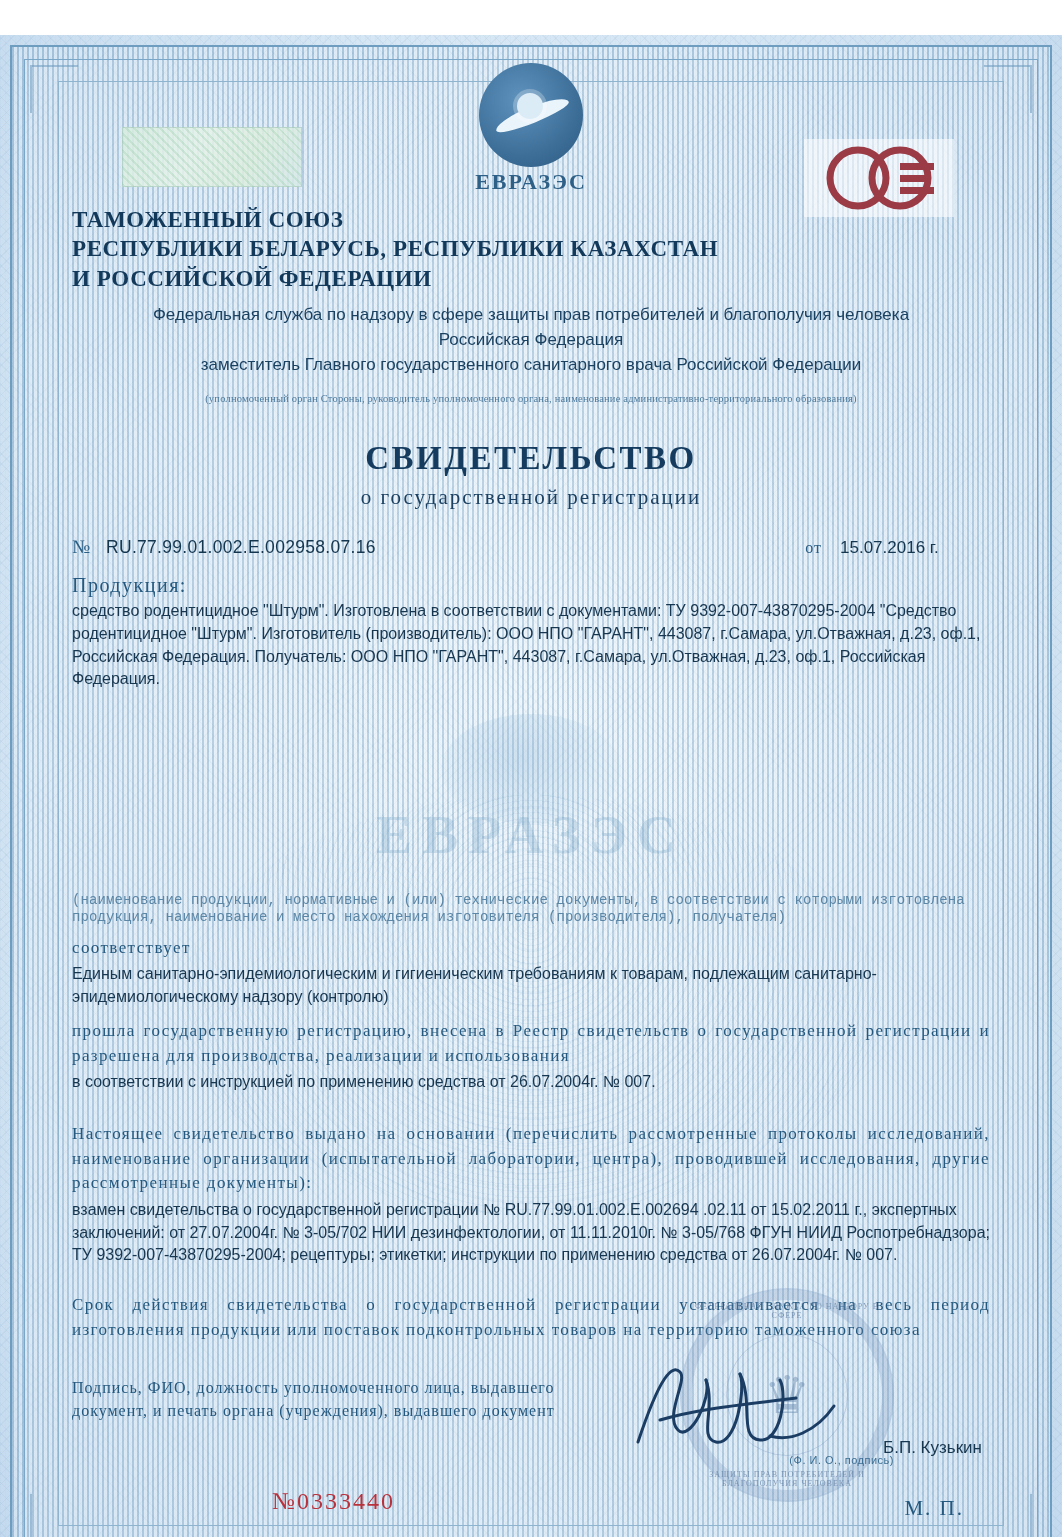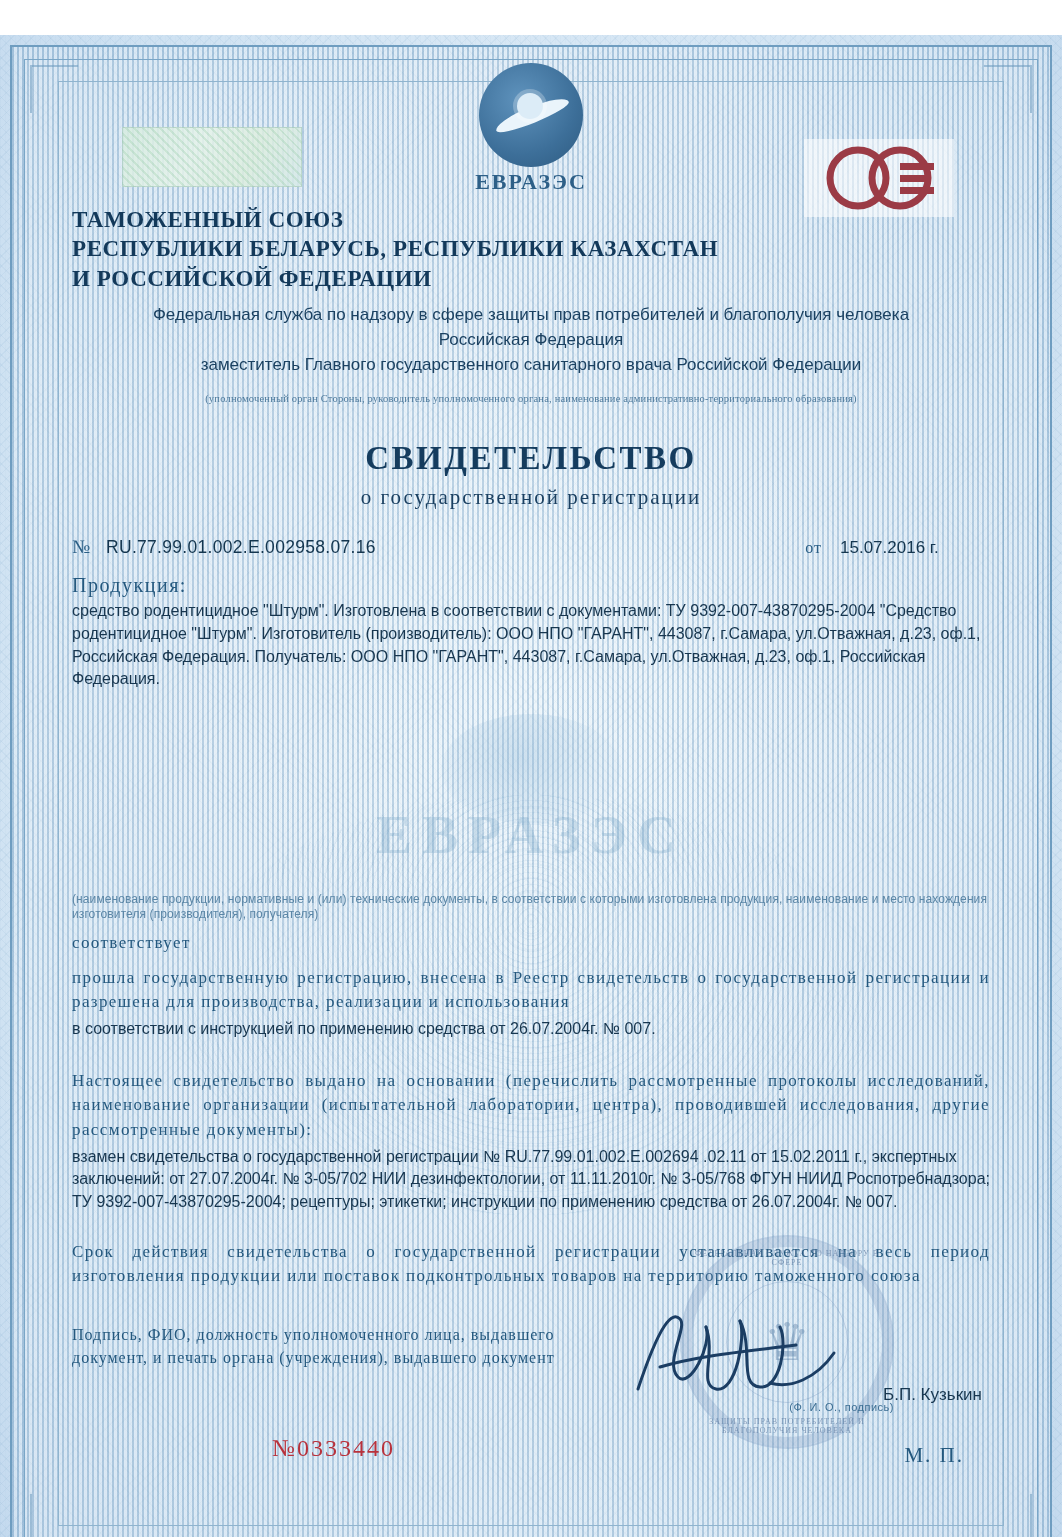--- a/index.html
+++ b/index.html
@@ -245,23 +245,23 @@
     font-size: 16px;
     line-height: 1.42;
     color: #17364f;
     text-align: left;
   }
 
   .prod-block { min-height: 120px; }
 
   .tiny-legend {
     margin-top: 8px;
-    font-size: 12px;
+    font-size: 14px;
     color: #5b86a6;
-    font-family: Liberation Sans, sans-serif;
+    font-family: Liberation Mono, monospace;
     letter-spacing: .1px;
     line-height: 1.2;
   }
 
   .watermark {
     position: absolute;
     left: 50%;
     top: 700px;
     transform: translateX(-50%);
     font-family: "Liberation Serif", serif;
@@ -458,20 +458,21 @@
 
     <div style="height:190px; position:relative;">
       <div class="watermark-emblem" style="top:20px;"></div>
       <div class="watermark" style="top:110px;">ЕВРАЗЭС</div>
     </div>
 
     <div class="tiny-legend">(наименование продукции, нормативные и (или) технические документы, в соответствии с которыми изготовлена продукция, наименование и место нахождения изготовителя (производителя), получателя)</div>
 
     <div class="spaced-block">
       <div class="spaced">соответствует</div>
+      <div class="body-text">Единым санитарно-эпидемиологическим и гигиеническим требованиям к товарам, подлежащим санитарно-эпидемиологическому надзору (контролю)</div>
     </div>
 
     <div class="spaced-block">
       <div class="spaced">прошла государственную регистрацию, внесена в Реестр свидетельств о государственной регистрации и разрешена для производства, реализации и использования</div>
       <div class="body-text">в соответствии с инструкцией по применению средства от 26.07.2004г. № 007.</div>
     </div>
 
     <div class="spaced-block" style="margin-top:28px;">
       <div class="spaced">Настоящее свидетельство выдано на основании (перечислить рассмотренные протоколы исследований, наименование организации (испытательной лаборатории, центра), проводившей исследования, другие рассмотренные документы):</div>
       <div class="body-text">взамен свидетельства о государственной регистрации № RU.77.99.01.002.Е.002694 .02.11 от 15.02.2011 г., экспертных заключений: от 27.07.2004г. № 3-05/702 НИИ дезинфектологии, от 11.11.2010г. № 3-05/768 ФГУН НИИД Роспотребнадзора; ТУ 9392-007-43870295-2004; рецептуры; этикетки; инструкции по применению средства от 26.07.2004г. № 007.</div>

